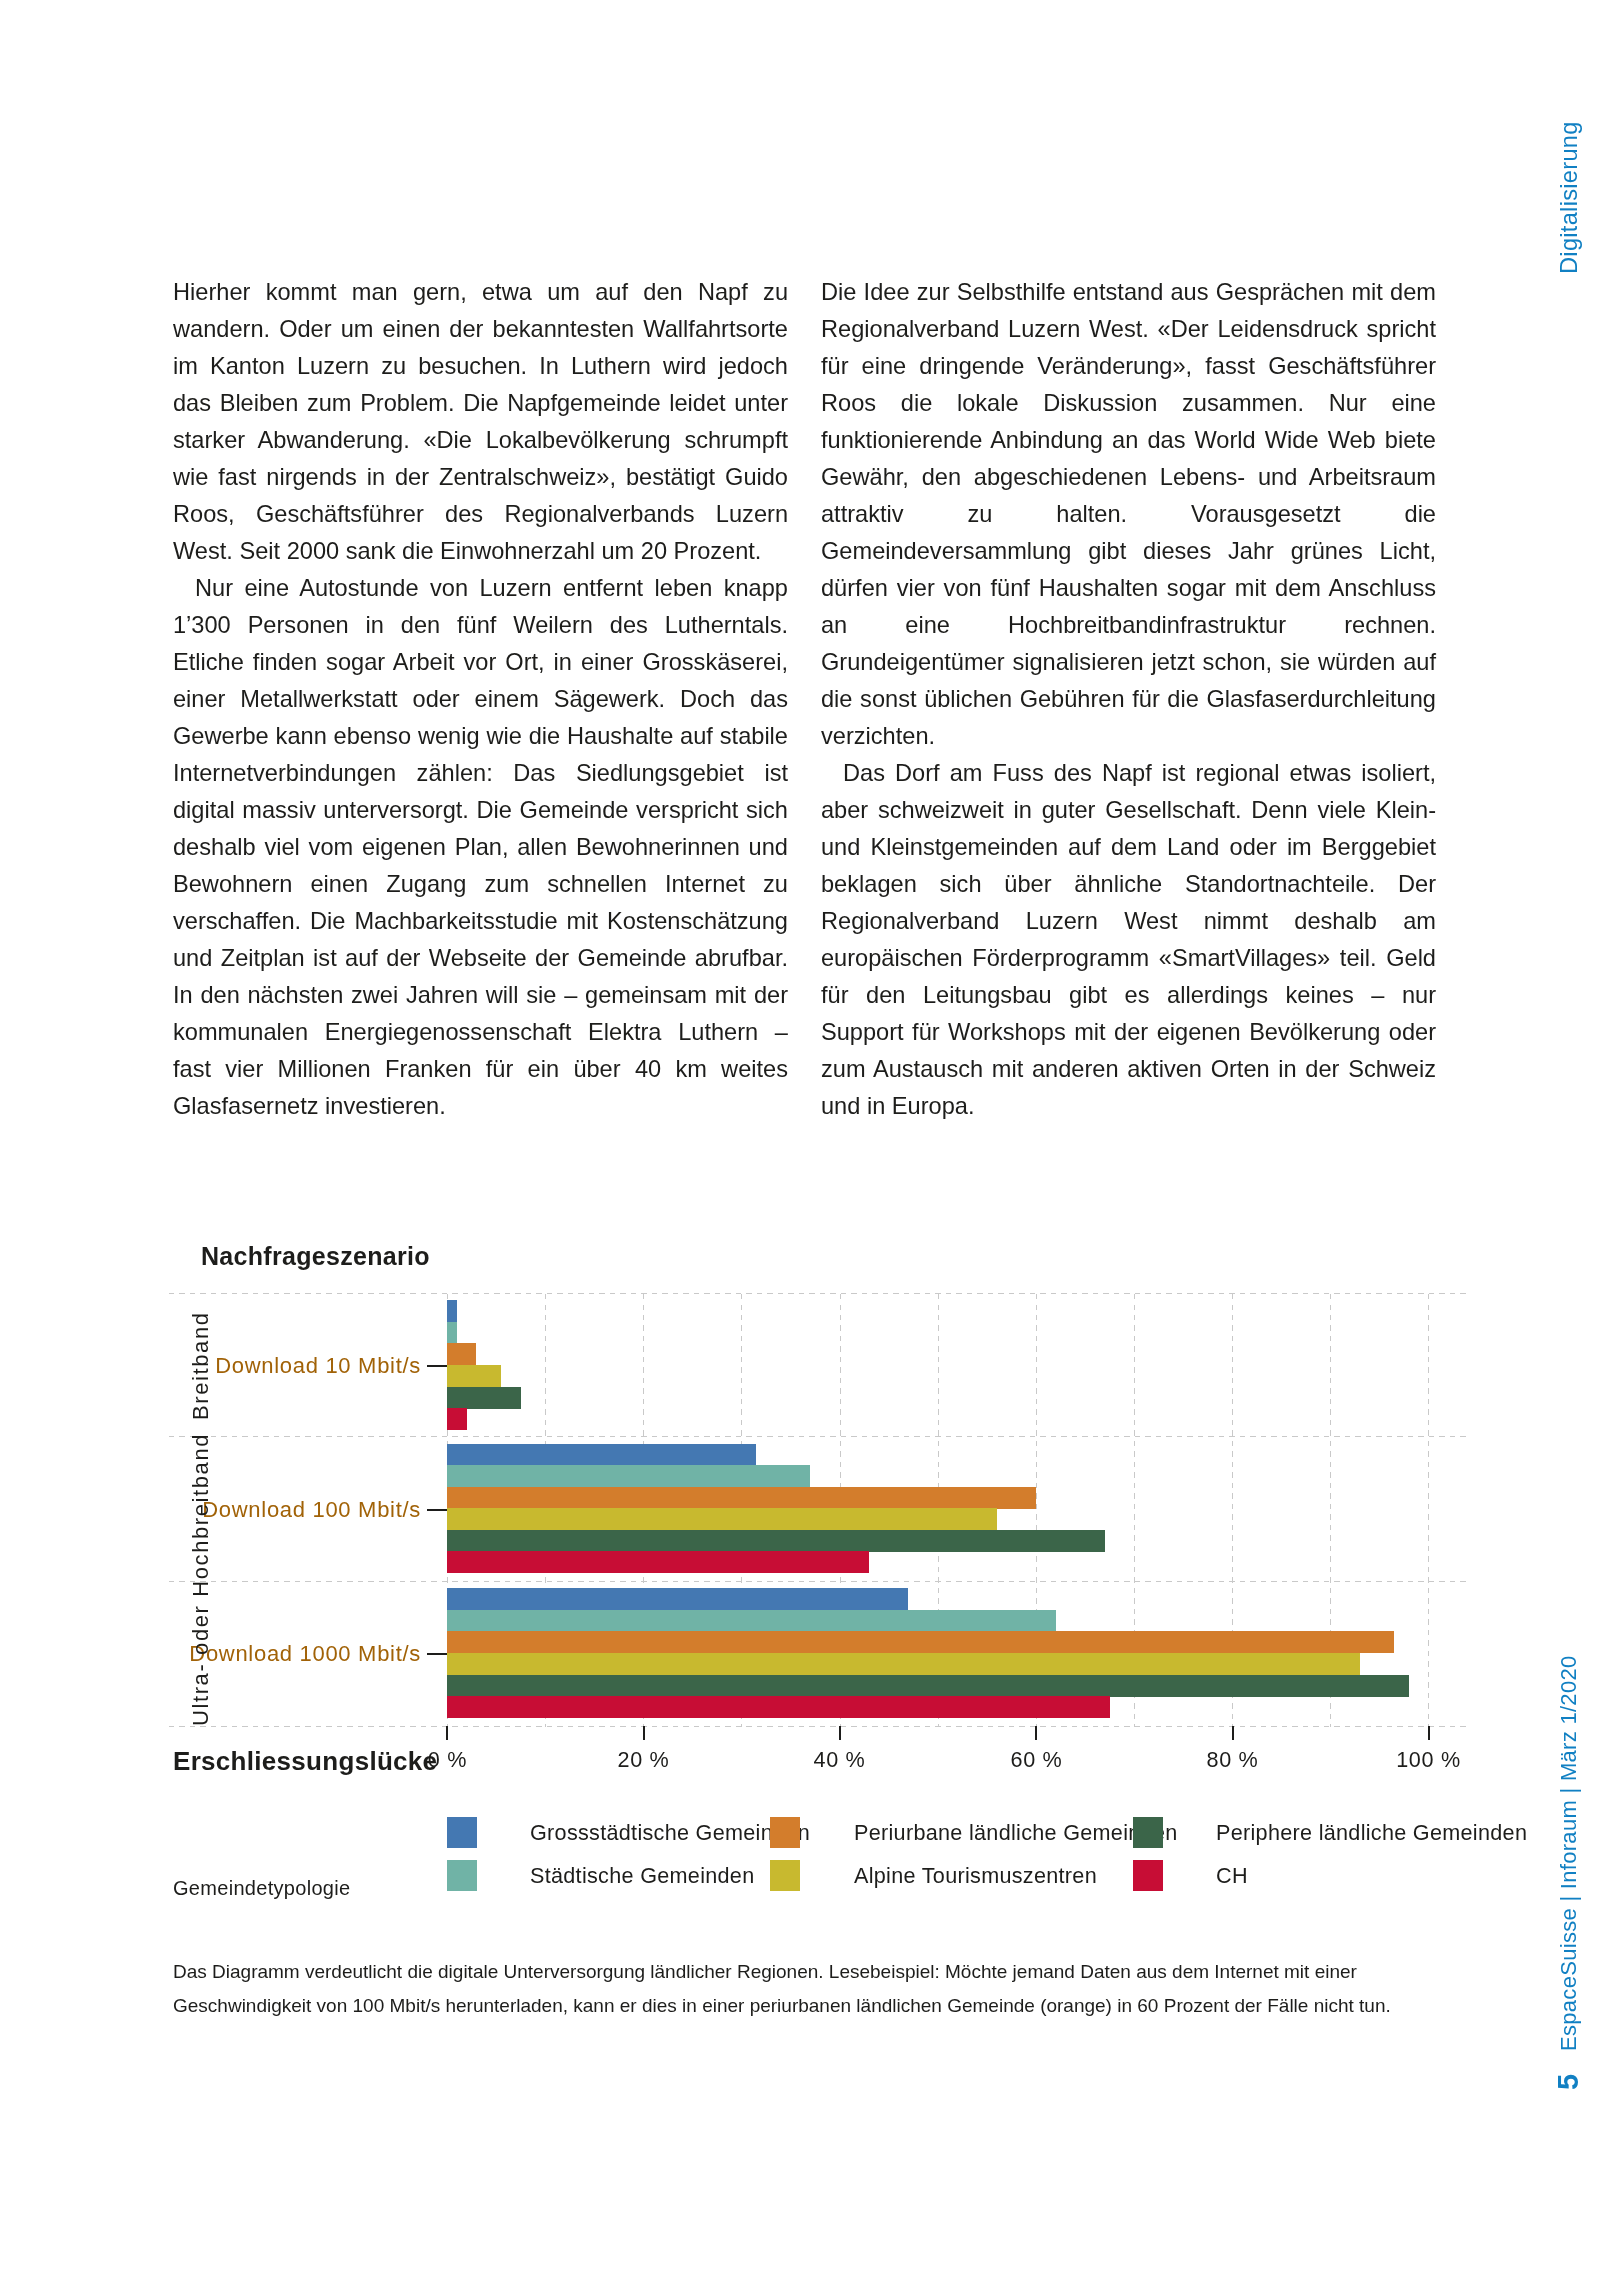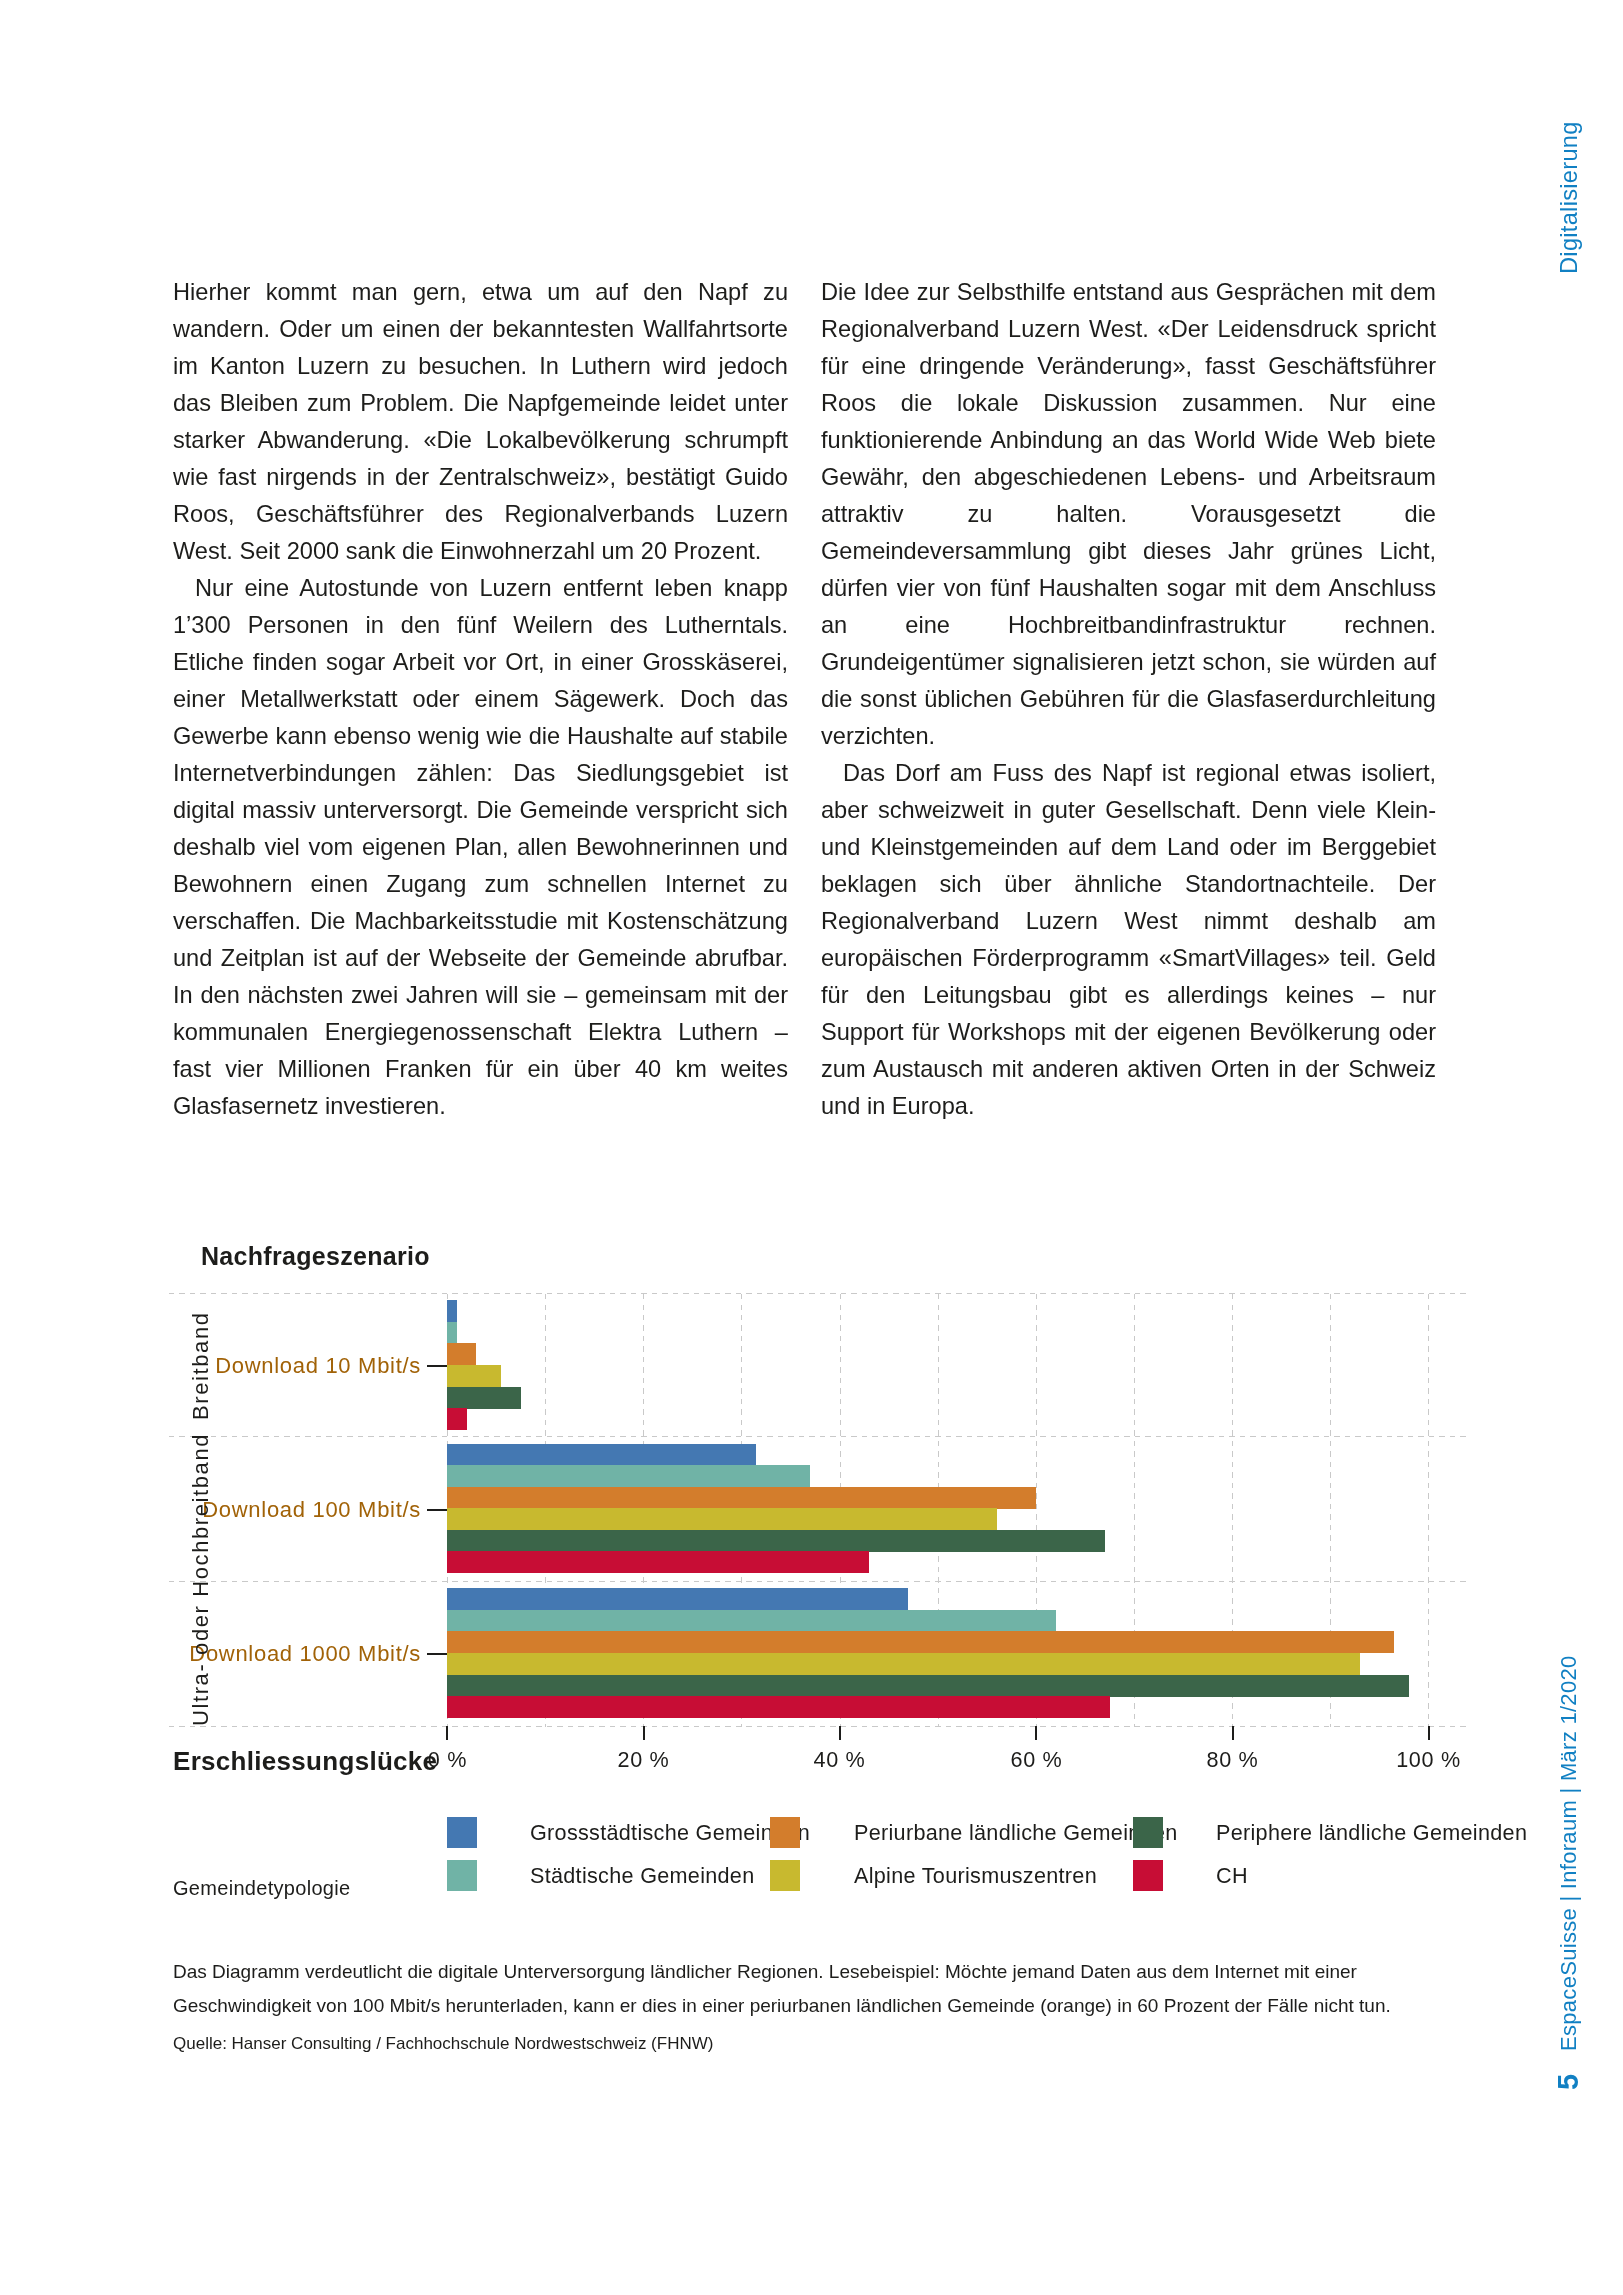--- a/index.html
+++ b/index.html
@@ -135,20 +135,19 @@
       <div class="swatch" style="left: 447px; top: 1860px; background: rgb(112, 179, 166);"></div>
       <div class="legend-label" style="left: 487px; top: 1860px;">Städtische Gemeinden</div>
       <div class="swatch" style="left: 770px; top: 1860px; background: rgb(200, 185, 47);"></div>
       <div class="legend-label" style="left: 811px; top: 1860px;">Alpine Tourismuszentren</div>
       <div class="swatch" style="left: 1133px; top: 1860px; background: rgb(199, 13, 53);"></div>
       <div class="legend-label" style="left: 1173px; top: 1860px;">CH</div>
     </div>
 
   <div class="caption">
     <p>Das Diagramm verdeutlicht die digitale Unterversorgung ländlicher Regionen. Lesebeispiel: Möchte jemand Daten aus dem Internet mit einer Geschwindigkeit von 100 Mbit/s herunterladen, kann er dies in einer periurbanen ländlichen Gemeinde (orange) in 60 Prozent der Fälle nicht tun.</p>
-    <p class="source">Quelle: Hanser Consulting / Fachhochschule Nordwestschweiz (FHNW)</p>
   </div>
 
   <div class="vtext side-blue" style="left:1556px;top:1829px;height:222px;text-align:left;font-size:22px;">EspaceSuisse | Inforaum | März 1/2020</div>
   <div class="vtext pagenum" style="left:1552px;top:2066px;height:31px;">5</div>
 
 </div>
 
 
 </body></html>

